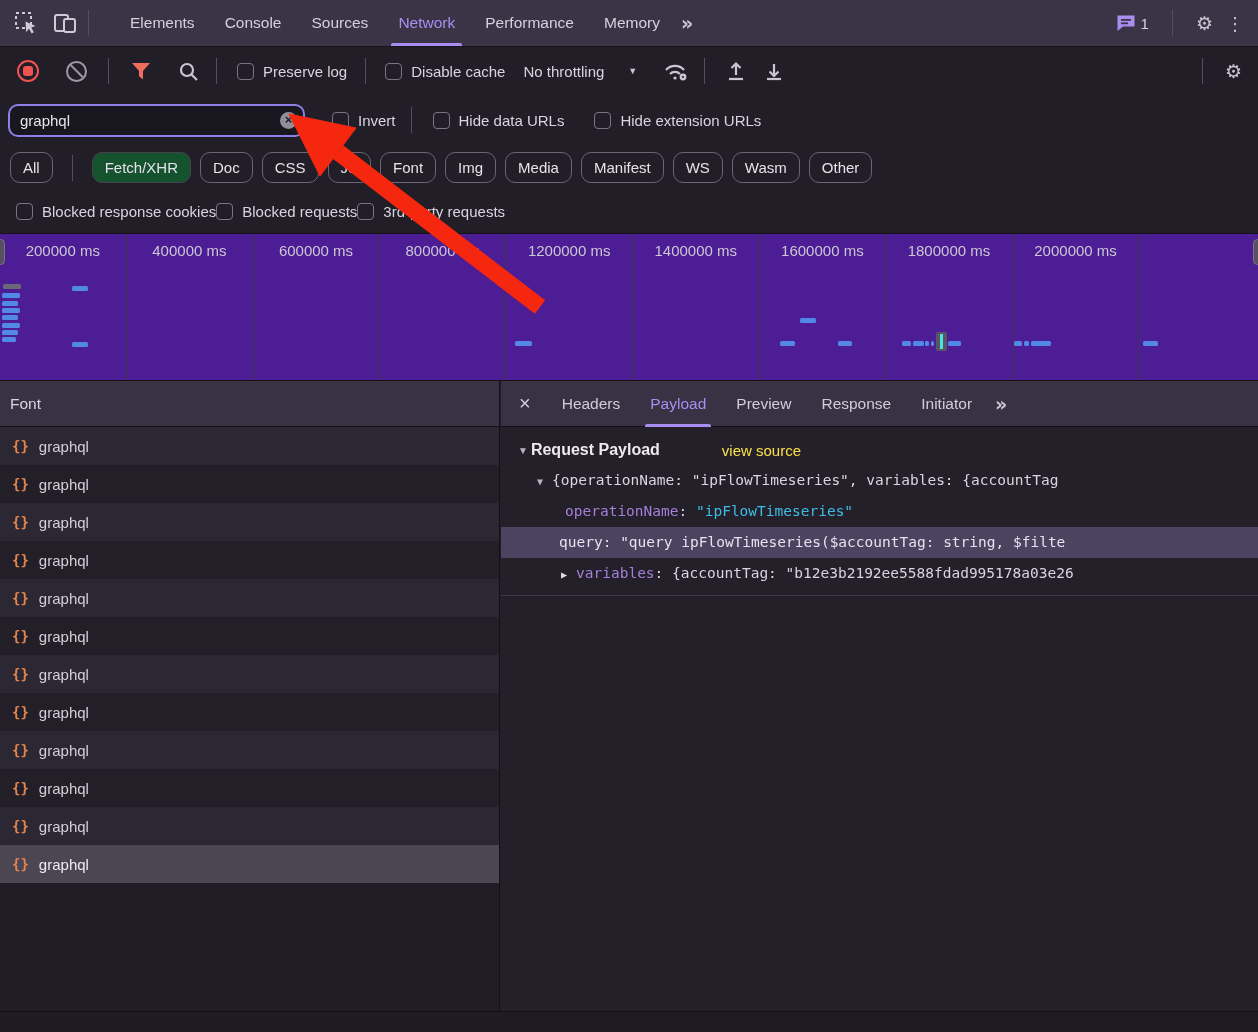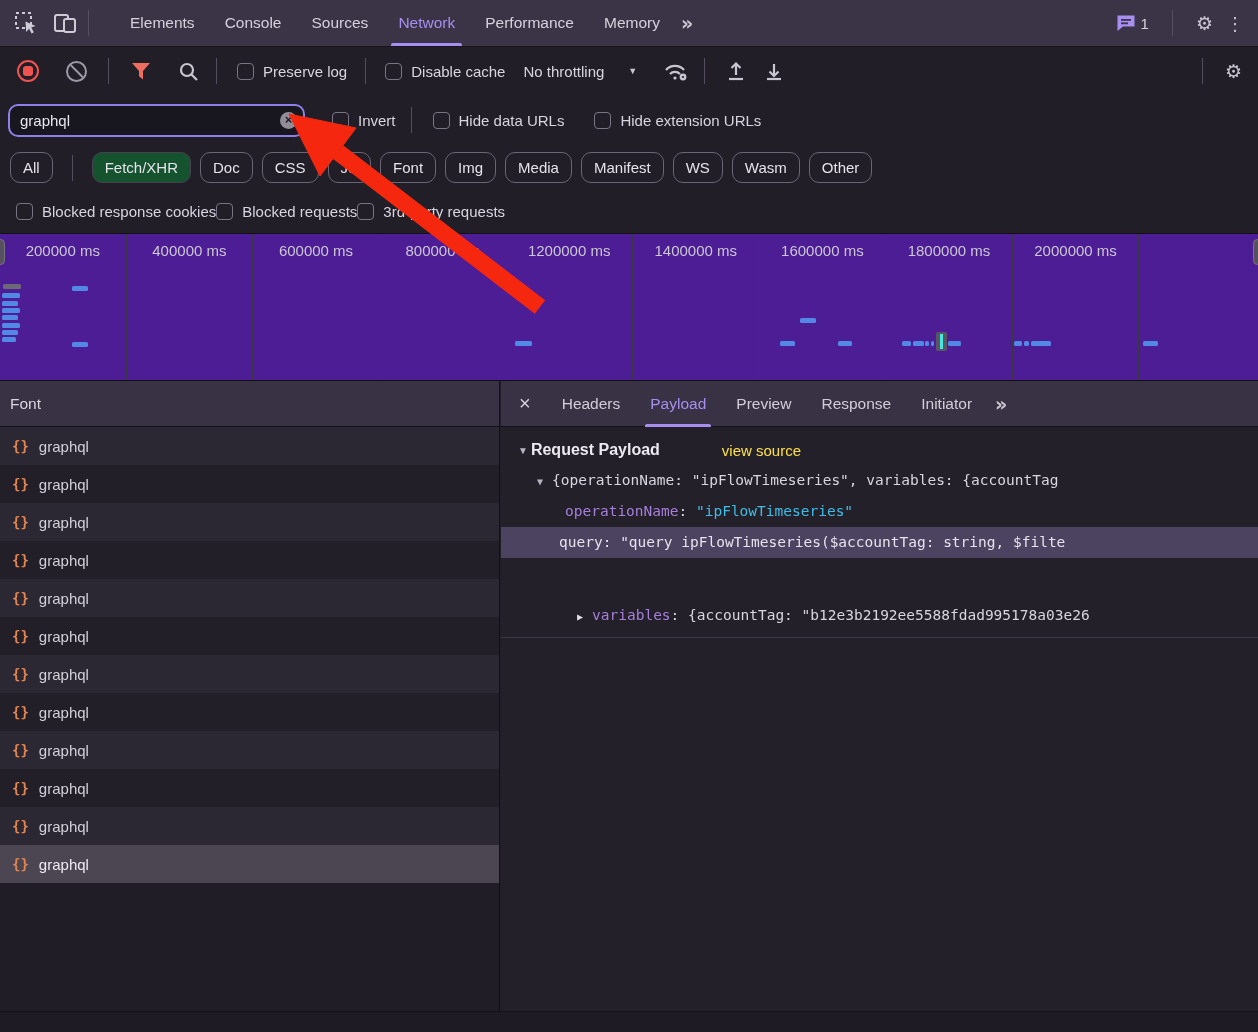--- a/index.html
+++ b/index.html
@@ -118,21 +118,21 @@
   .payload-title { font-weight:bold; font-size:16px; color:#ece9f1; }
   .view-source { margin-left:62px; font-size:15px; color:#fde047; }
 
   .tree { font-family:"DejaVu Sans Mono",monospace; font-size:14.5px;
     color:#d9d5e0; white-space:nowrap; }
   .trow { height:31px; line-height:31px; overflow:hidden; }
   .trow .tri { font-size:10px; margin-right:9px; }
   .t-l1 { padding-left:36px; }
   .t-op { padding-left:64px; }
   .t-query { padding-left:58px; background:#4b4360; color:#e6e2ef; }
-  .t-vars { padding-left:76px;margin-top:42px; }
+  .t-vars { padding-left:60px; }
   .t-vars .tri { color:#e2dfe8; }
   .tree-sep { height:0; border-bottom:1px solid #3b3744; margin-top:6px; }
   .k { color:var(--key-purple); }
   .s { color:var(--string-cyan); }
   .t-query .k, .t-query .s { color:#e6e2ef; }
 
   .bottom-bar { position:absolute; left:0; right:0; bottom:0; height:21px;
     background:#1e1b25; border-top:1px solid #131018; }
 
   .arrow-overlay { position:absolute; inset:0; pointer-events:none; z-index:50; }

